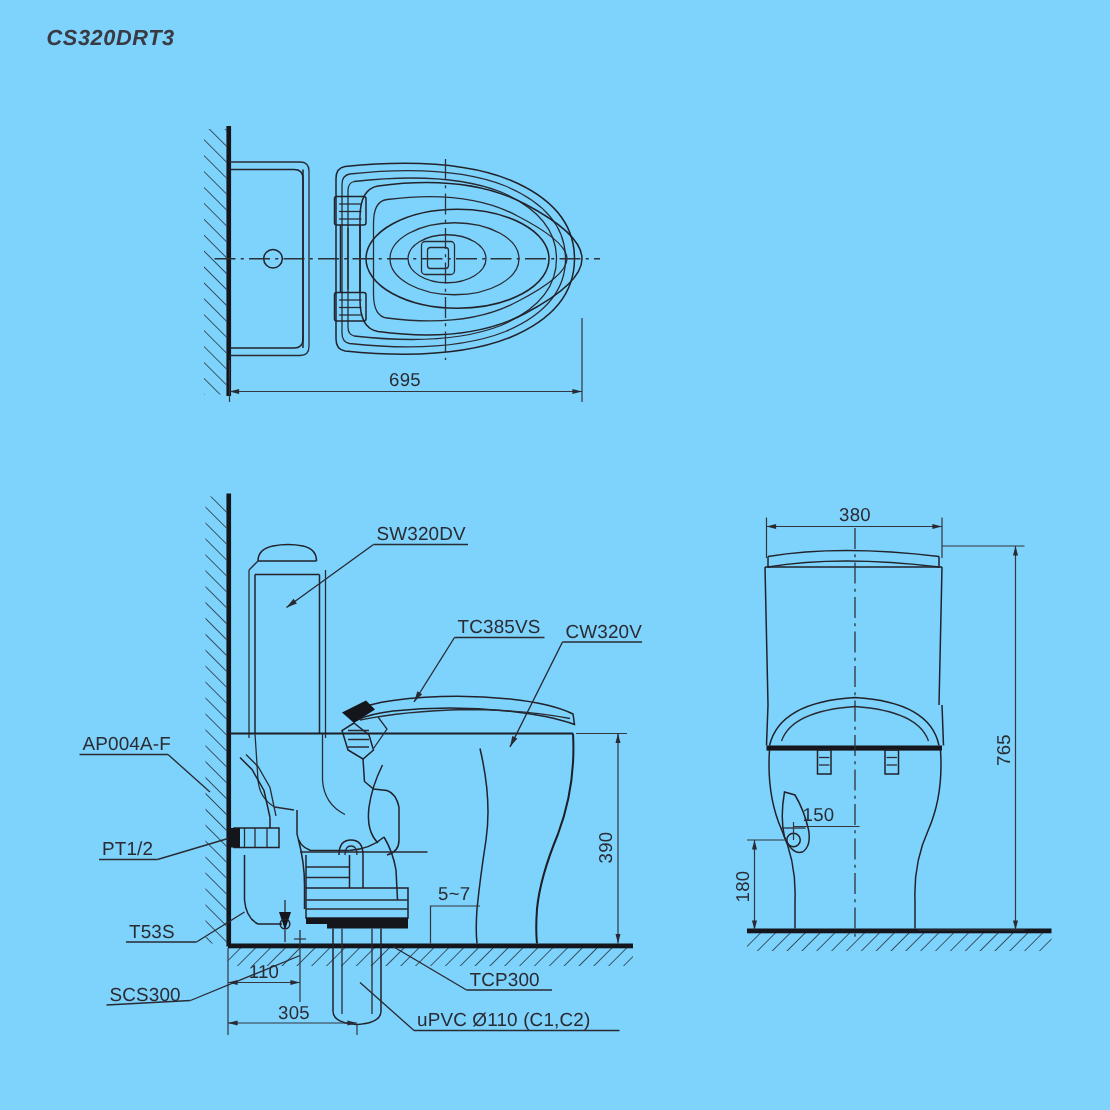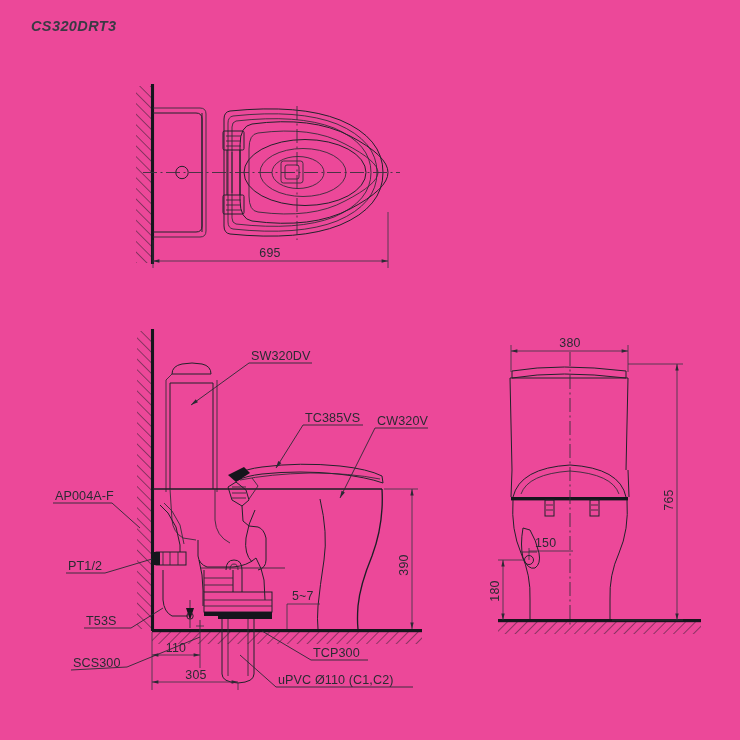--- a/index.html
+++ b/index.html
@@ -8,21 +8,21 @@
     padding: 0;
     background: #ffffff;
   }
   body {
     font-family: "Liberation Sans", sans-serif;
   }
   #page {
     position: relative;
     width: 740px;
     height: 740px;
-    background: #ec4899;
+    background: #7dd3fc;
     overflow: hidden;
   }
   #drawing {
     position: absolute;
     left: 0;
     top: 0;
     width: 740px;
     height: 740px;
   }
   .title-text {

